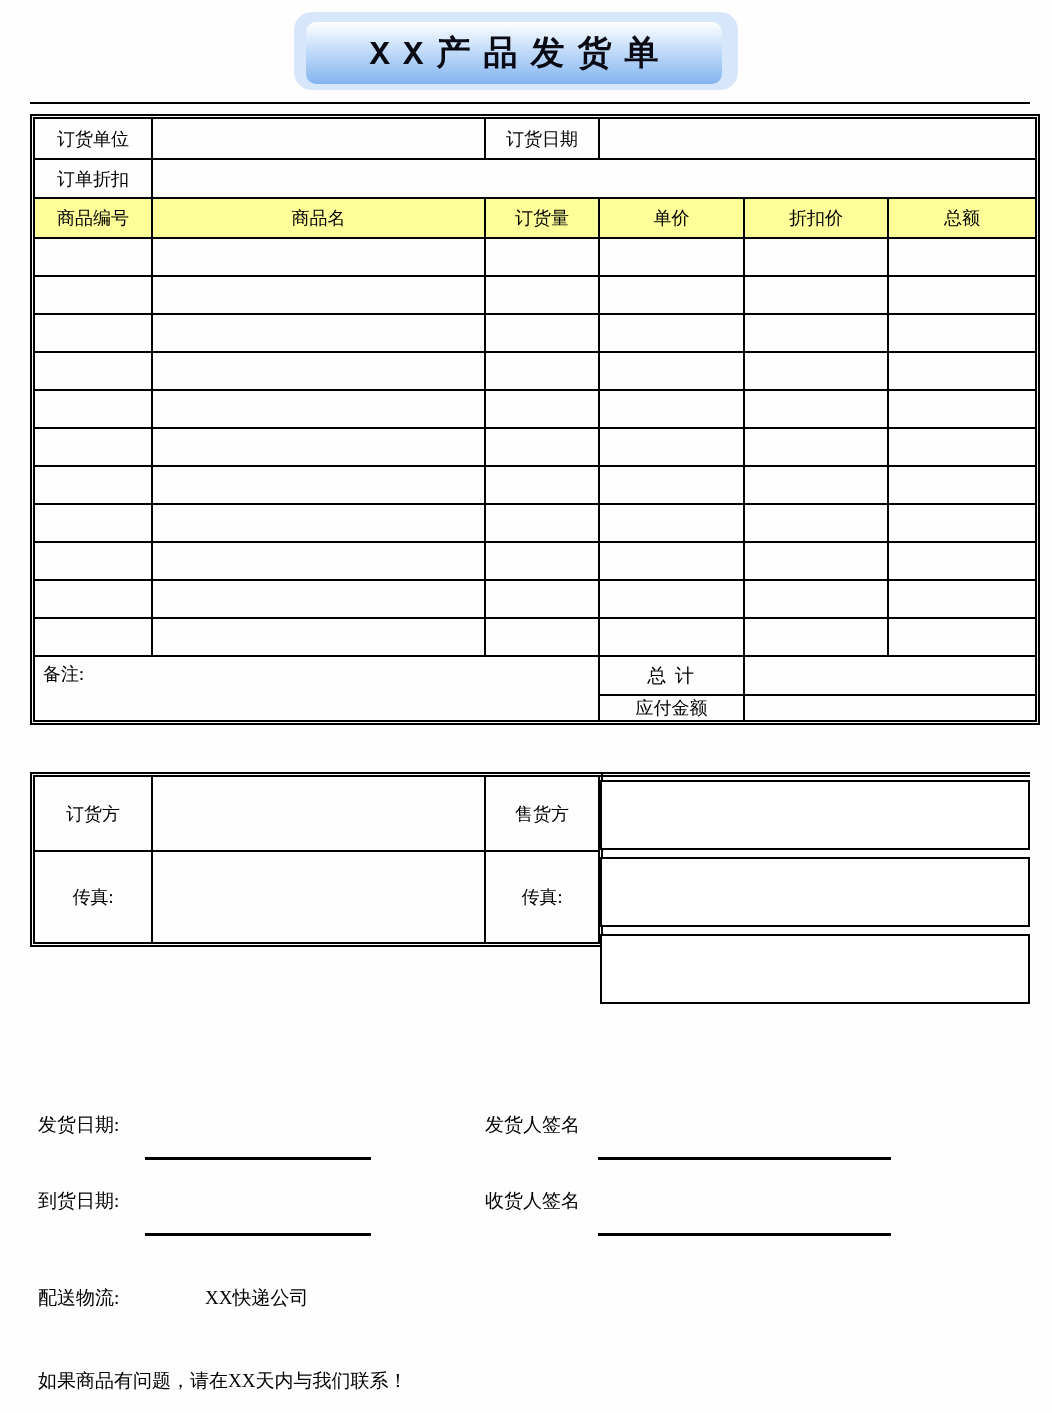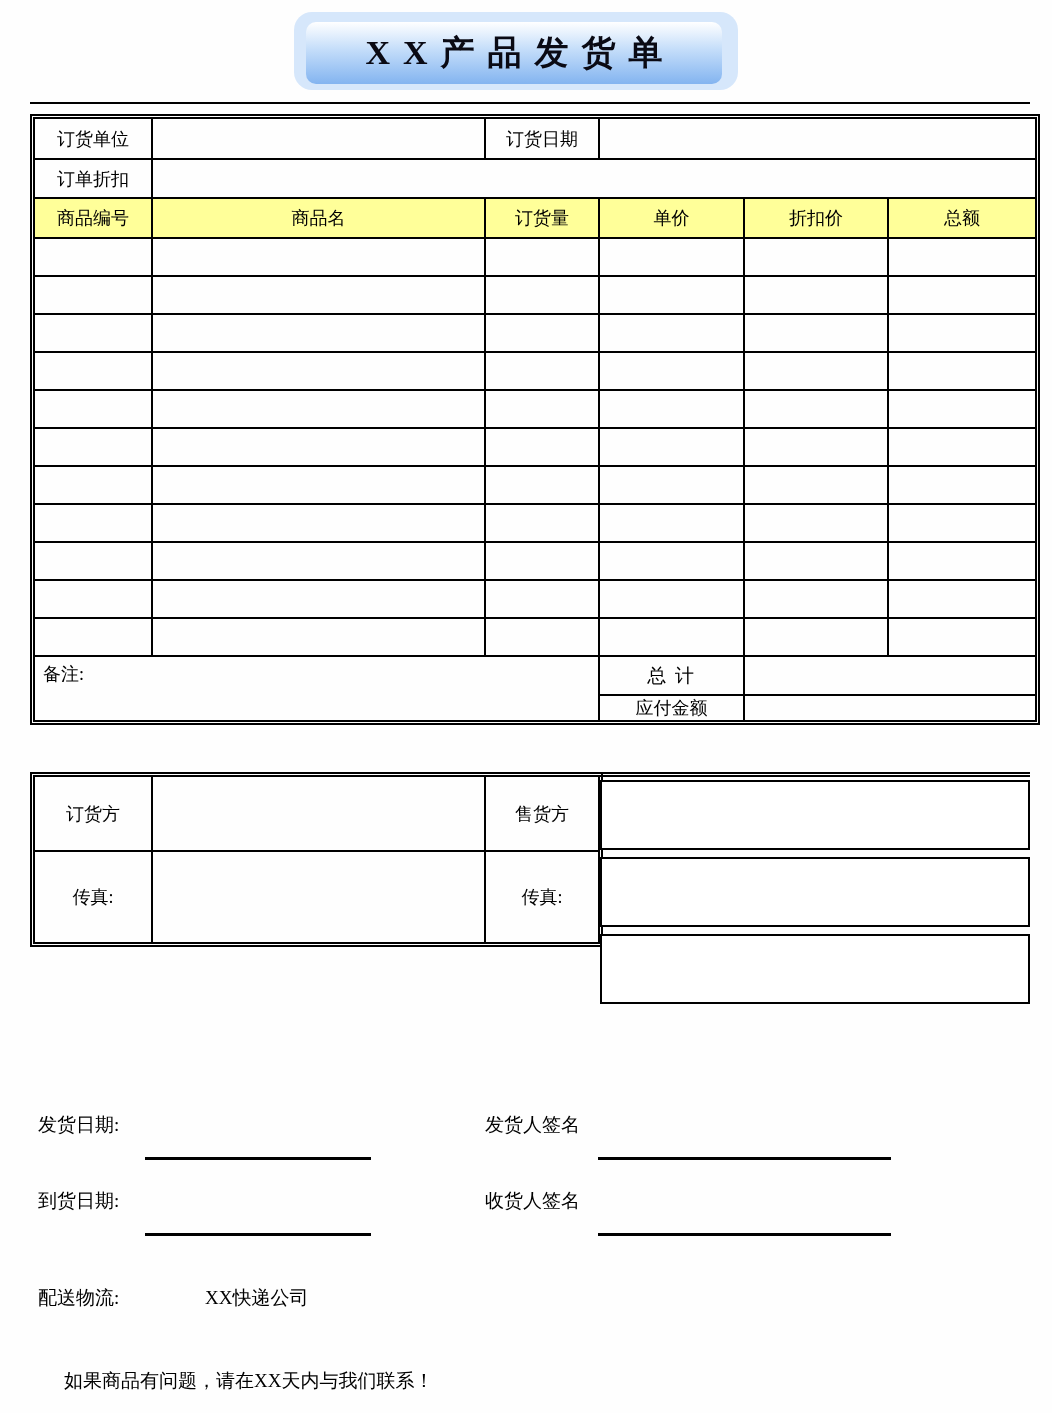--- a/index.html
+++ b/index.html
@@ -23,21 +23,21 @@
     border-radius:18px;background:var(--banner-halo);
   }
   .banner{
     position:absolute;left:306px;top:22px;width:416px;height:62px;
     border-radius:10px;
     background:linear-gradient(to bottom,var(--banner-top) 0%,var(--banner-mid) 42%,var(--banner-bottom) 100%);
     display:flex;align-items:center;justify-content:center;
   }
   .banner-title{
     font-size:34px;font-weight:bold;letter-spacing:13px;padding-left:13px;
-    color:#0A0A14;white-space:nowrap;
+    color:#0A0A14;white-space:nowrap;font-family:Liberation Mono, monospace;
   }
   
   .top-rule{position:absolute;left:30px;top:102px;width:1000px;height:2px;background:var(--ink);}
   
   table{border-collapse:separate;border-spacing:0;table-layout:fixed;}
   td{padding:0;font-size:18px;text-align:center;vertical-align:middle;overflow:hidden;}
   .main-table{
     position:absolute;left:30px;top:114px;width:1000px;
     border:5px double var(--ink);
   }
@@ -241,13 +241,13 @@
 <div class="sig-line" style="left:598px;top:1157px;width:293px;"></div>
 
 <div class="sig-label" style="left:38px;top:1188px;">到货日期:</div>
 <div class="sig-label" style="left:485px;top:1188px;">收货人签名</div>
 <div class="sig-line" style="left:145px;top:1233px;width:226px;"></div>
 <div class="sig-line" style="left:598px;top:1233px;width:293px;"></div>
 
 <div class="foot-label" style="left:38px;top:1285px;">配送物流:</div>
 <div class="foot-label" style="left:205px;top:1285px;">XX快递公司</div>
 
-<div class="foot-label" style="left:38px;top:1368px;margin-left:26px;">如果商品有问题，请在XX天内与我们联系！</div>
+<div class="foot-label" style="left:38px;top:1368px;">如果商品有问题，请在XX天内与我们联系！</div>
 
 </body></html>

